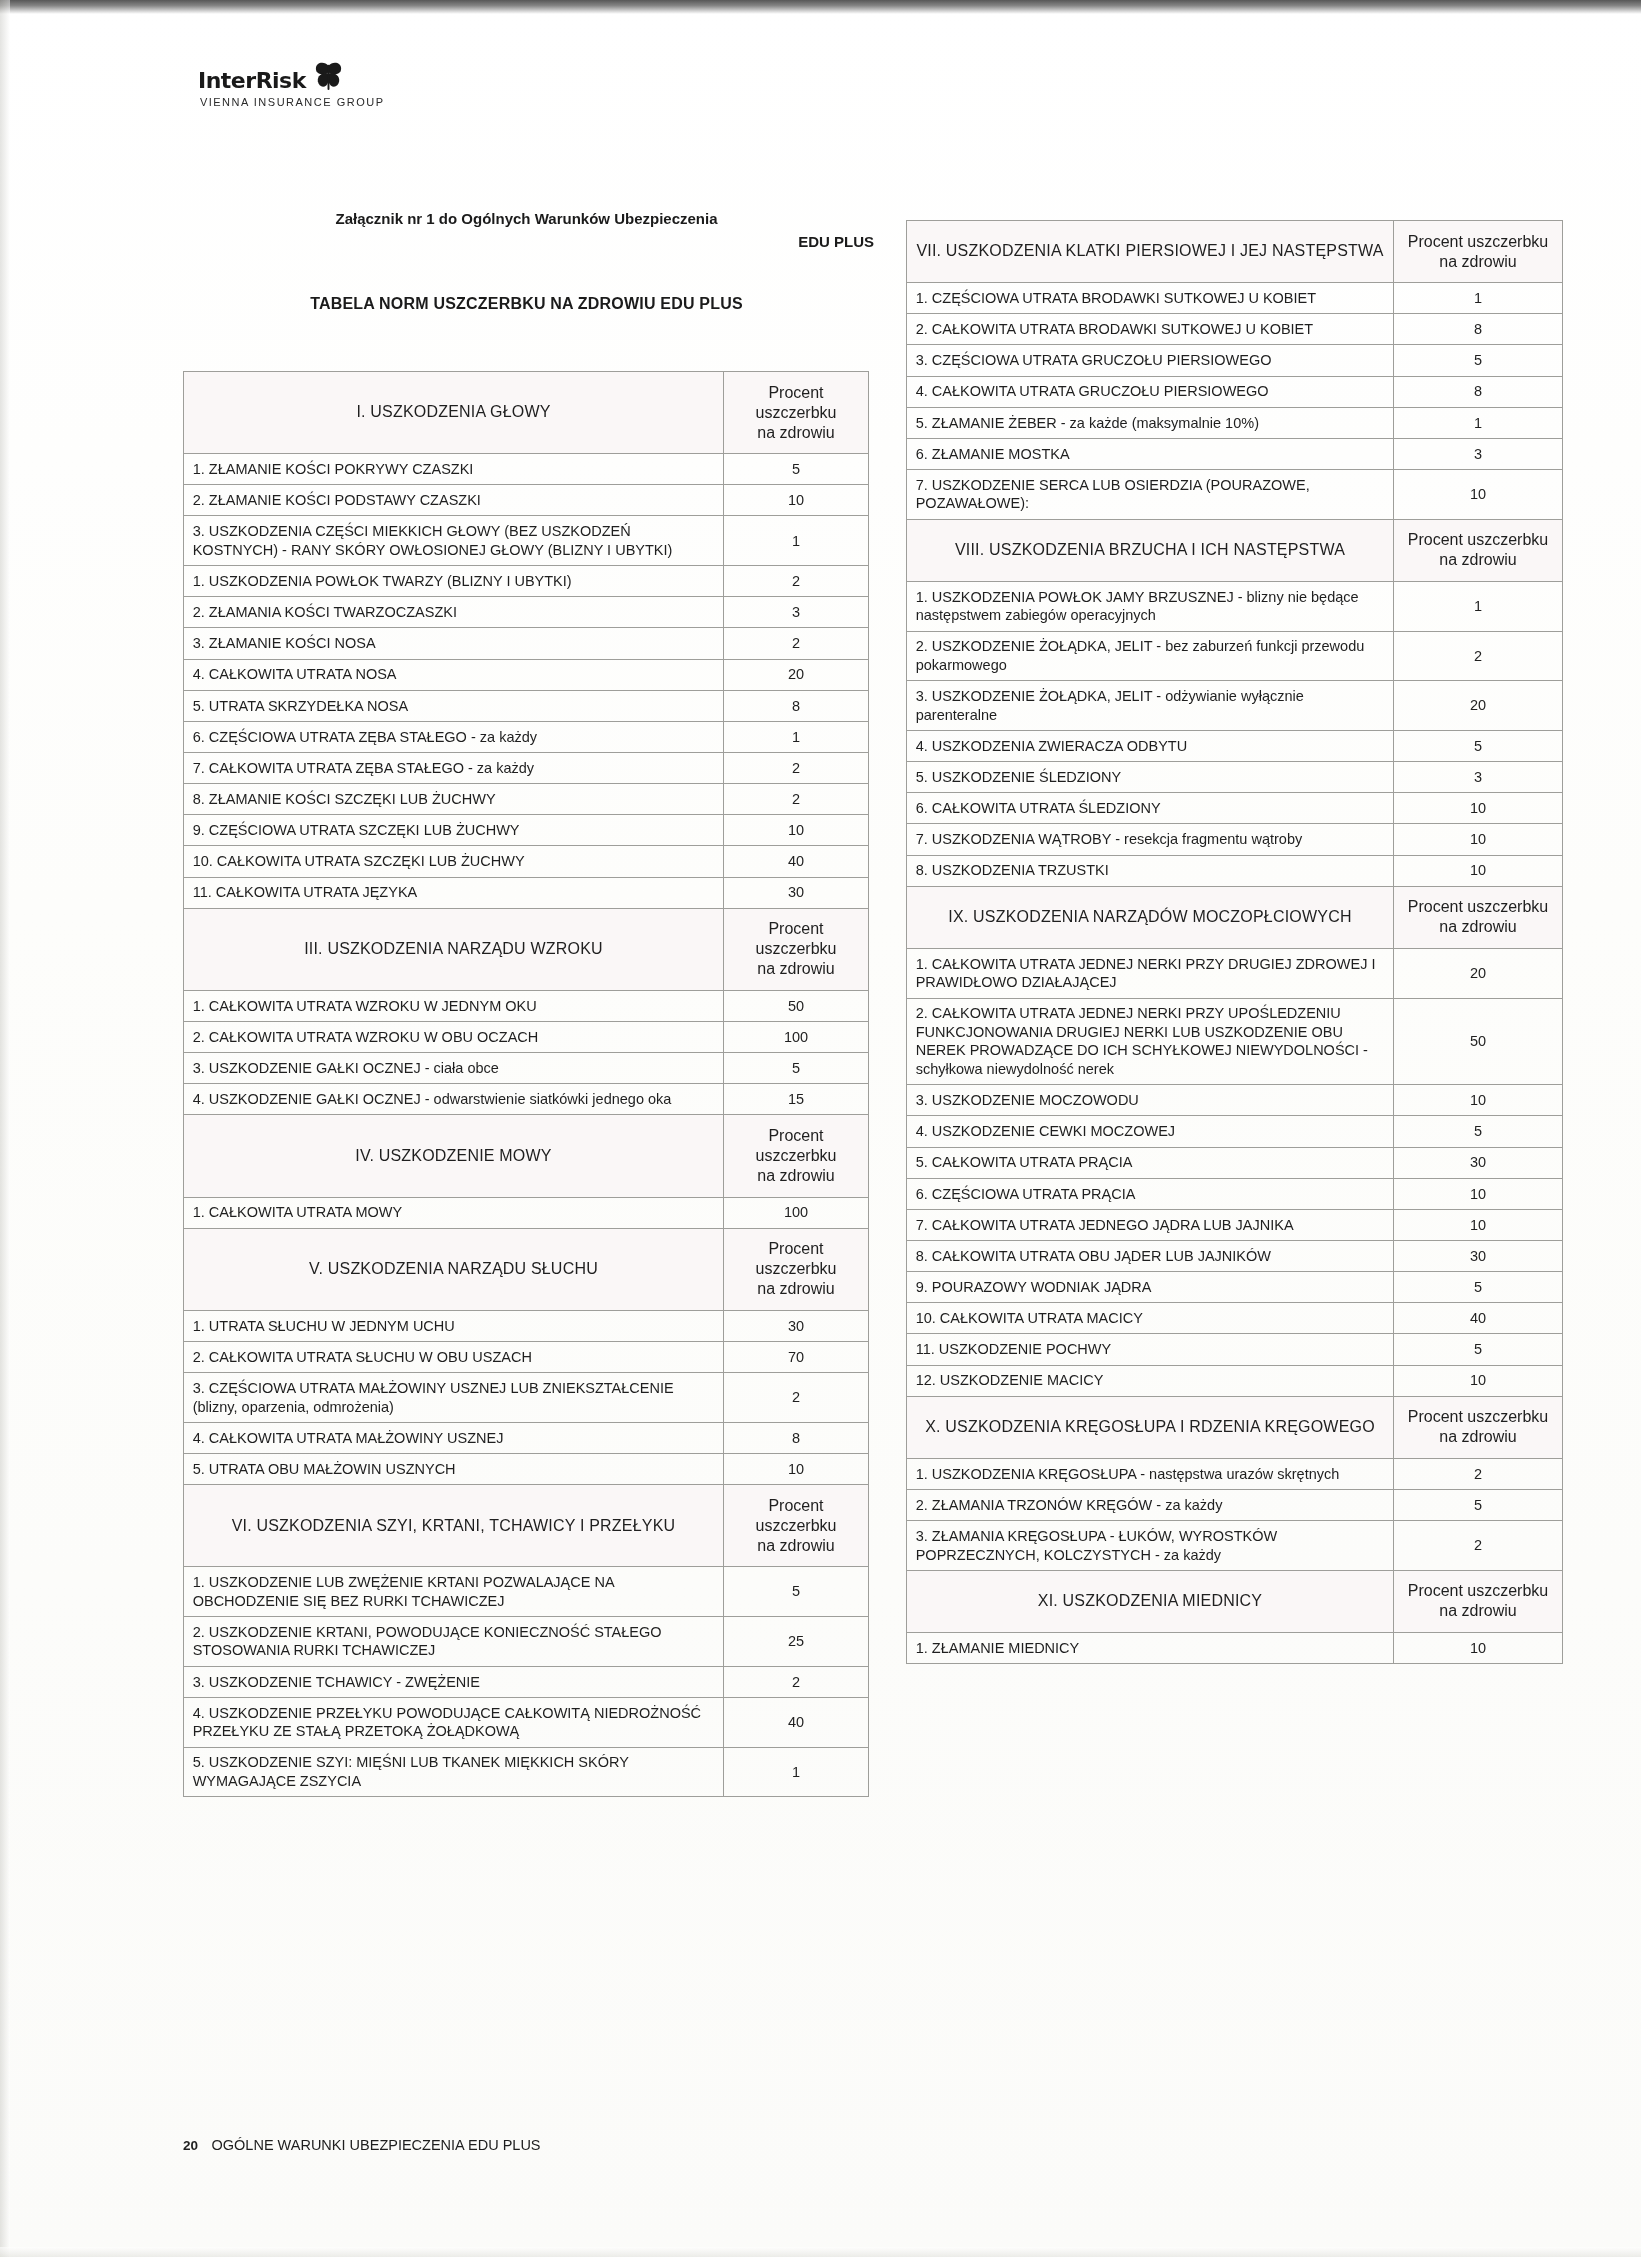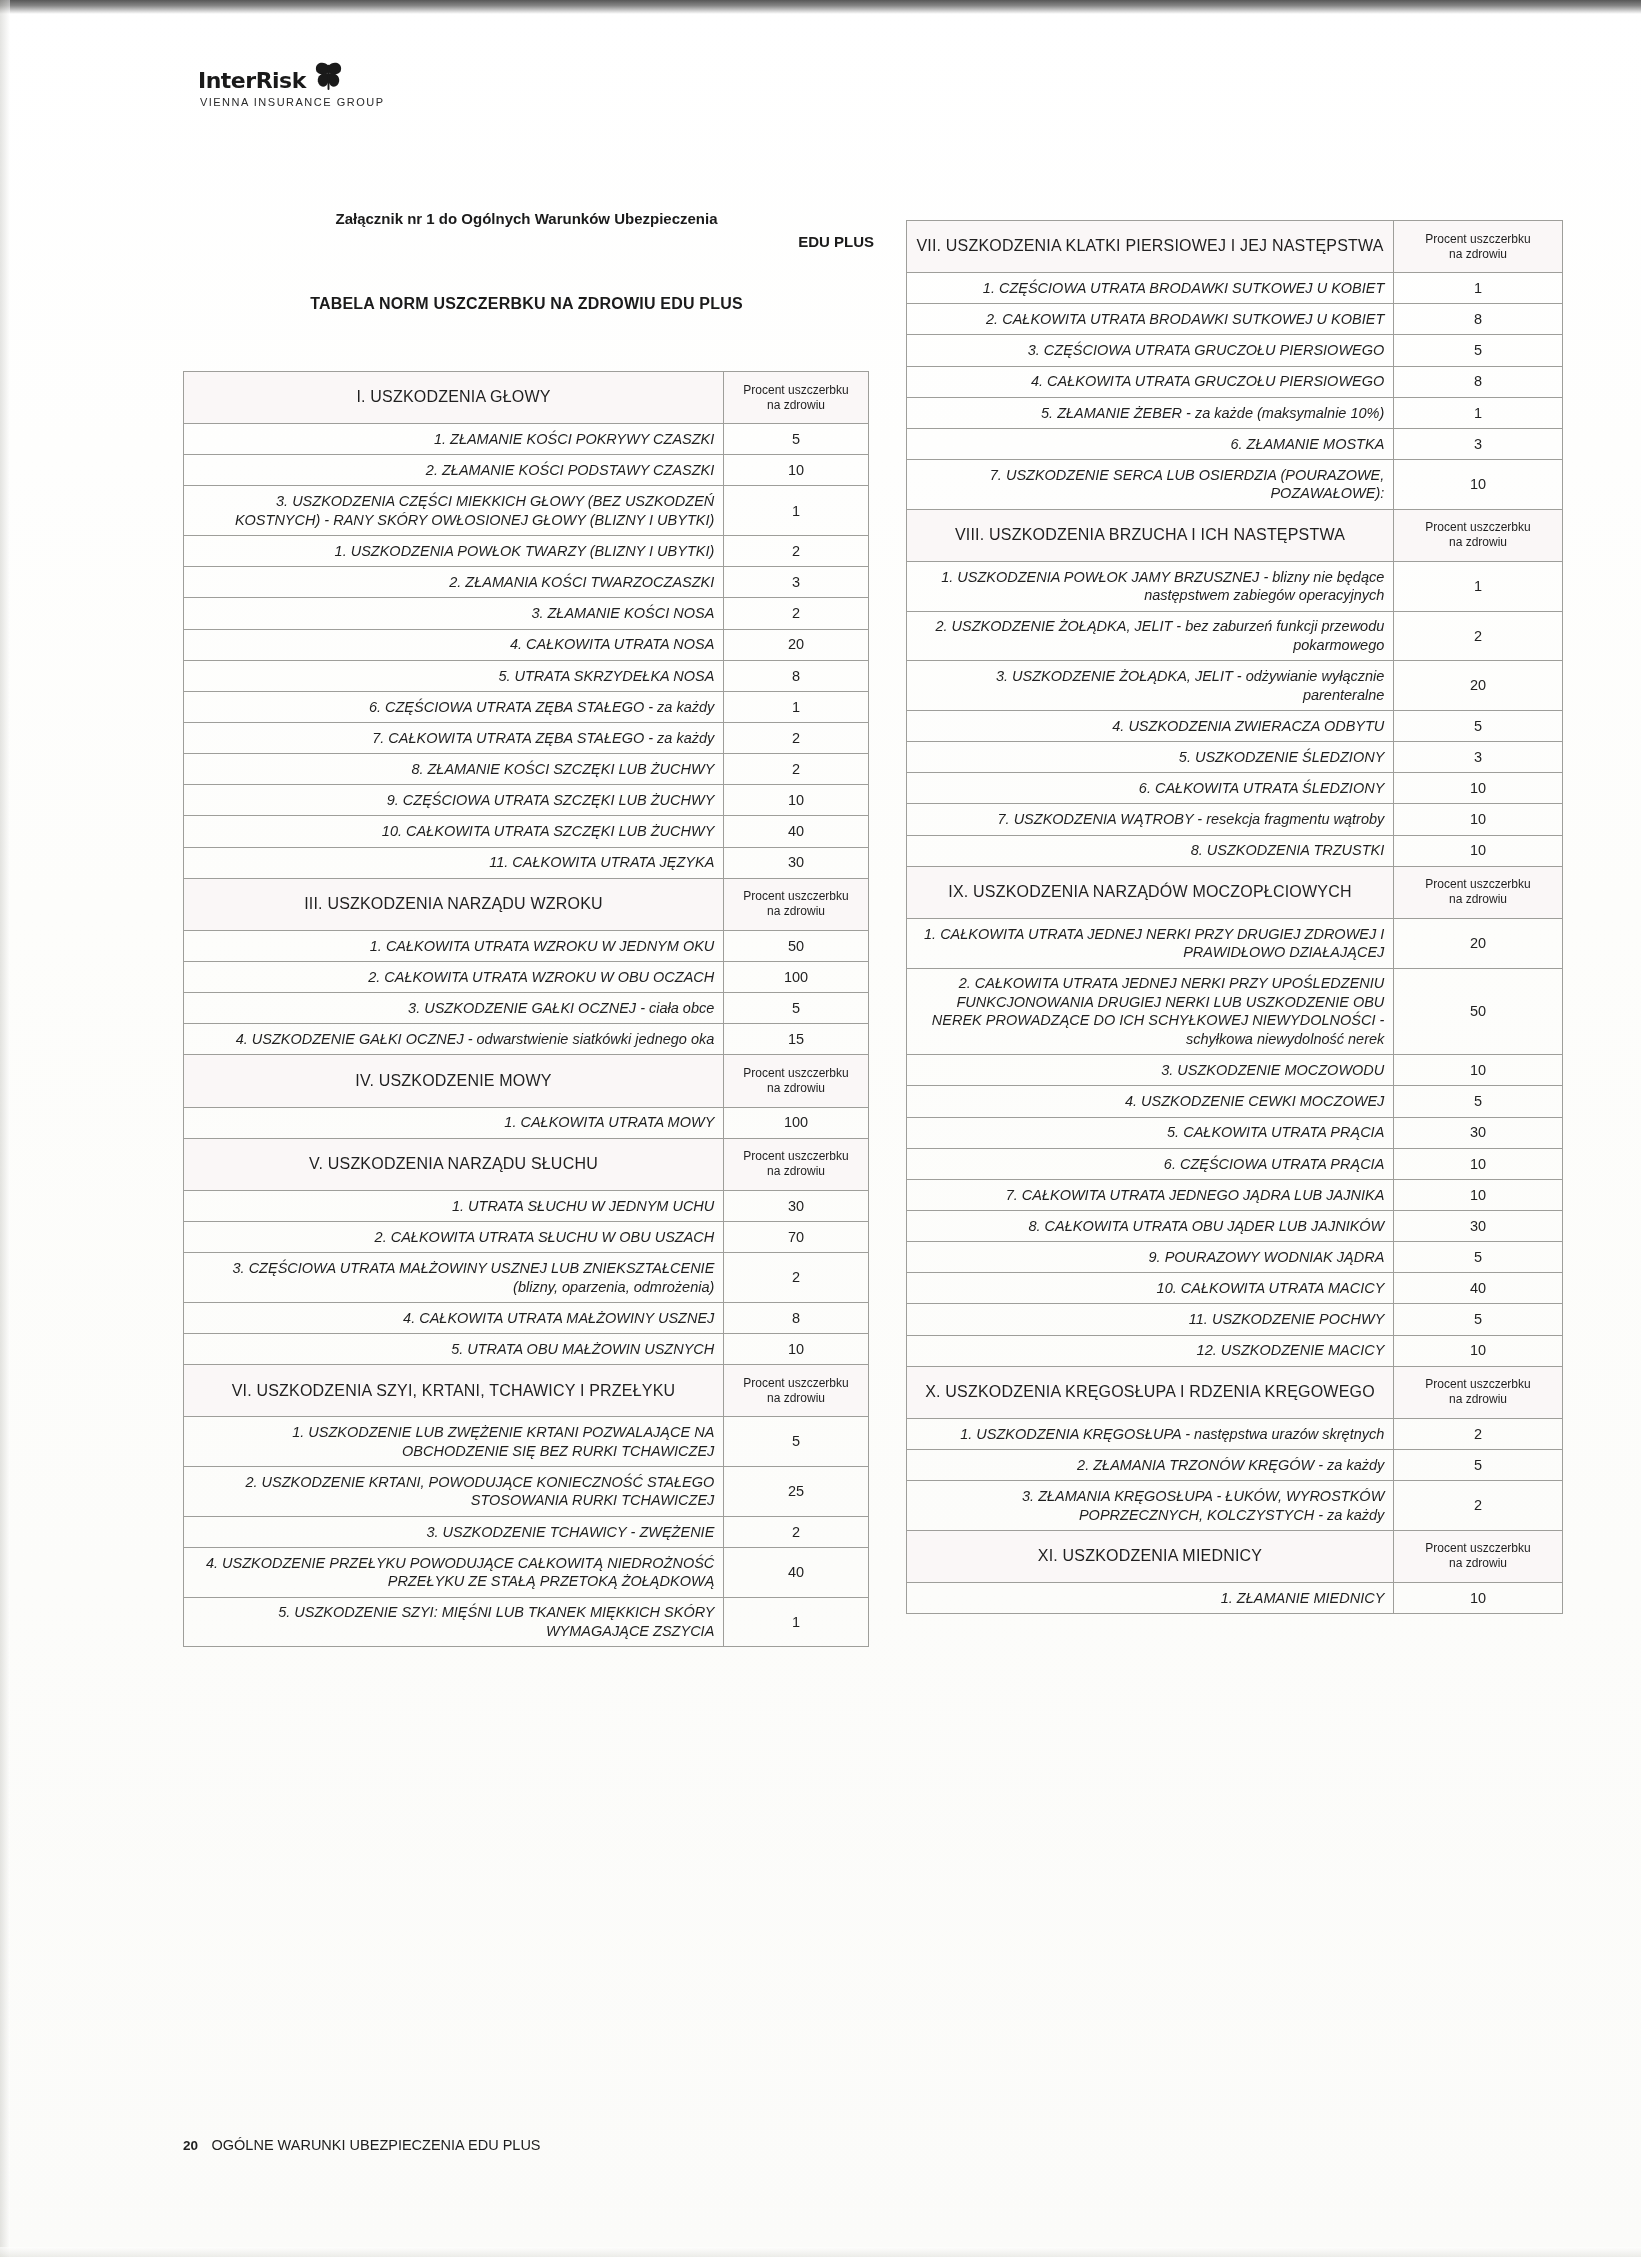--- a/index.html
+++ b/index.html
@@ -127,31 +127,30 @@
     text-align: center;
     background: #faf7f7;
     padding-top: 10.6px;
     padding-bottom: 10.6px;
   }
   tr.hdr td.title {
     font-size: 16px;
     letter-spacing: 0.2px;
   }
   tr.hdr td.pct {
-    font-size: 12px;
+    font-size: 16px;
     line-height: 1.25;
     text-align: center;
   }
   td.val {
     text-align: center;
     font-size: 14.5px;
   }
   td.lbl {
-    text-align: right;
-    font-style: italic;
+    text-align: left;
   }
   .w-val { width: 145px; }
   .w-val-r { width: 169px; }
 
   
   .footer {
     position: absolute;
     left: 183px;
     bottom: 104px;
     font-size: 14.5px;

